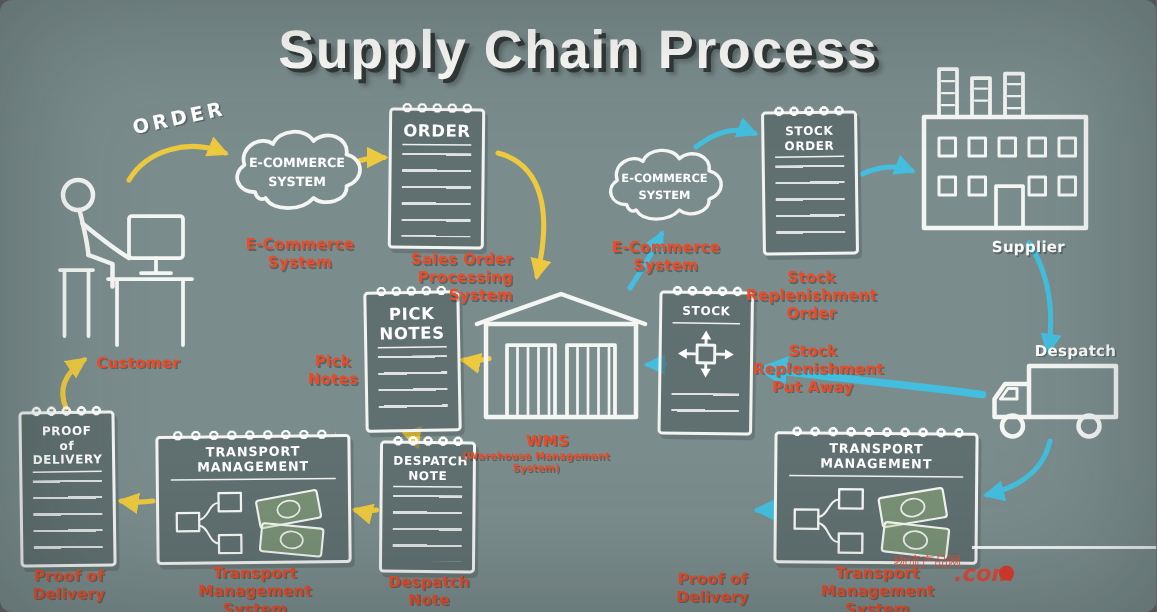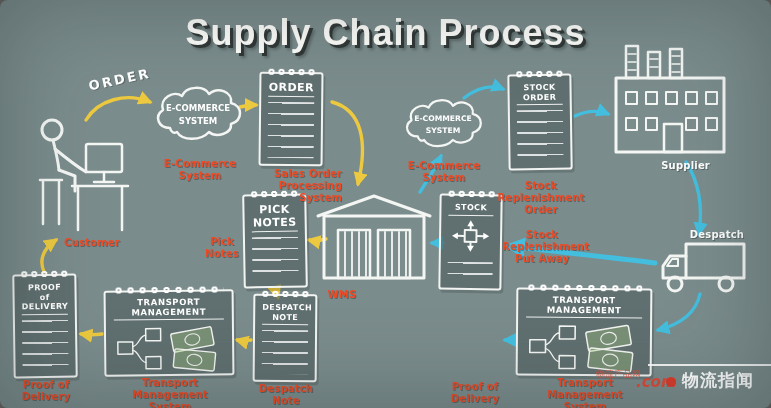--- a/index.html
+++ b/index.html
@@ -208,21 +208,22 @@
   <div class="node" style="left:314px;top:188px;width:120px;height:100px;">
     <svg width="120" height="100" viewBox="0 0 120 100">
       <path class="sk" d="M4,28 L60,8 L116,28" stroke-width="3"></path>
       <rect class="sk" x="10" y="28" width="100" height="62" stroke-width="3"></rect>
       <rect class="sk" x="24" y="42" width="32" height="48" stroke-width="2.5"></rect>
       <path class="sk" d="M31,44 V88 M38,44 V88 M45,44 V88 M52,44 V88" stroke-width="1.8"></path>
       <rect class="sk" x="64" y="42" width="32" height="48" stroke-width="2.5"></rect>
       <path class="sk" d="M71,44 V88 M78,44 V88 M85,44 V88 M92,44 V88" stroke-width="1.8"></path>
     </svg>
   </div>
-  <div class="lbl" style="left:303px;top:289px;width:78px;text-align:center;">WMS</div>
+  <div class="lbl" style="left:326px;top:289px;width:78px;text-align:center;">WMS</div>
+  <div class="lbl sub" style="left:300px;top:301px;width:115px;">(Warehouse Management System)</div>
 
   <div class="pad" style="left:243px;top:194px;width:64px;height:94px;transform:rotate(-1deg);">
     <div class="pad-title big">PICK NOTES</div>
     <div class="pad-lines"></div>
   </div>
   <div class="lbl" style="left:200px;top:236px;width:44px;">Pick Notes</div>
 
   <div class="pad" style="left:439px;top:194px;width:63px;height:96px;transform:rotate(.8deg);">
     <div class="pad-title">STOCK</div>
     <div class="pad-art">
@@ -292,15 +293,14 @@
         </g>
       </svg>
     </div>
   </div>
   <div class="lbl" style="left:524px;top:377px;width:122px;">Transport Management System</div>
 
   <div class="wm-cn">物流产品网</div>
   <div class="wm-com">.com</div>
   <div class="wm-line"></div>
   <div class="wm-dot"></div>
-  <div class="wm-brand">物流指闻</div>
 
 </div>
 
 </body></html>

